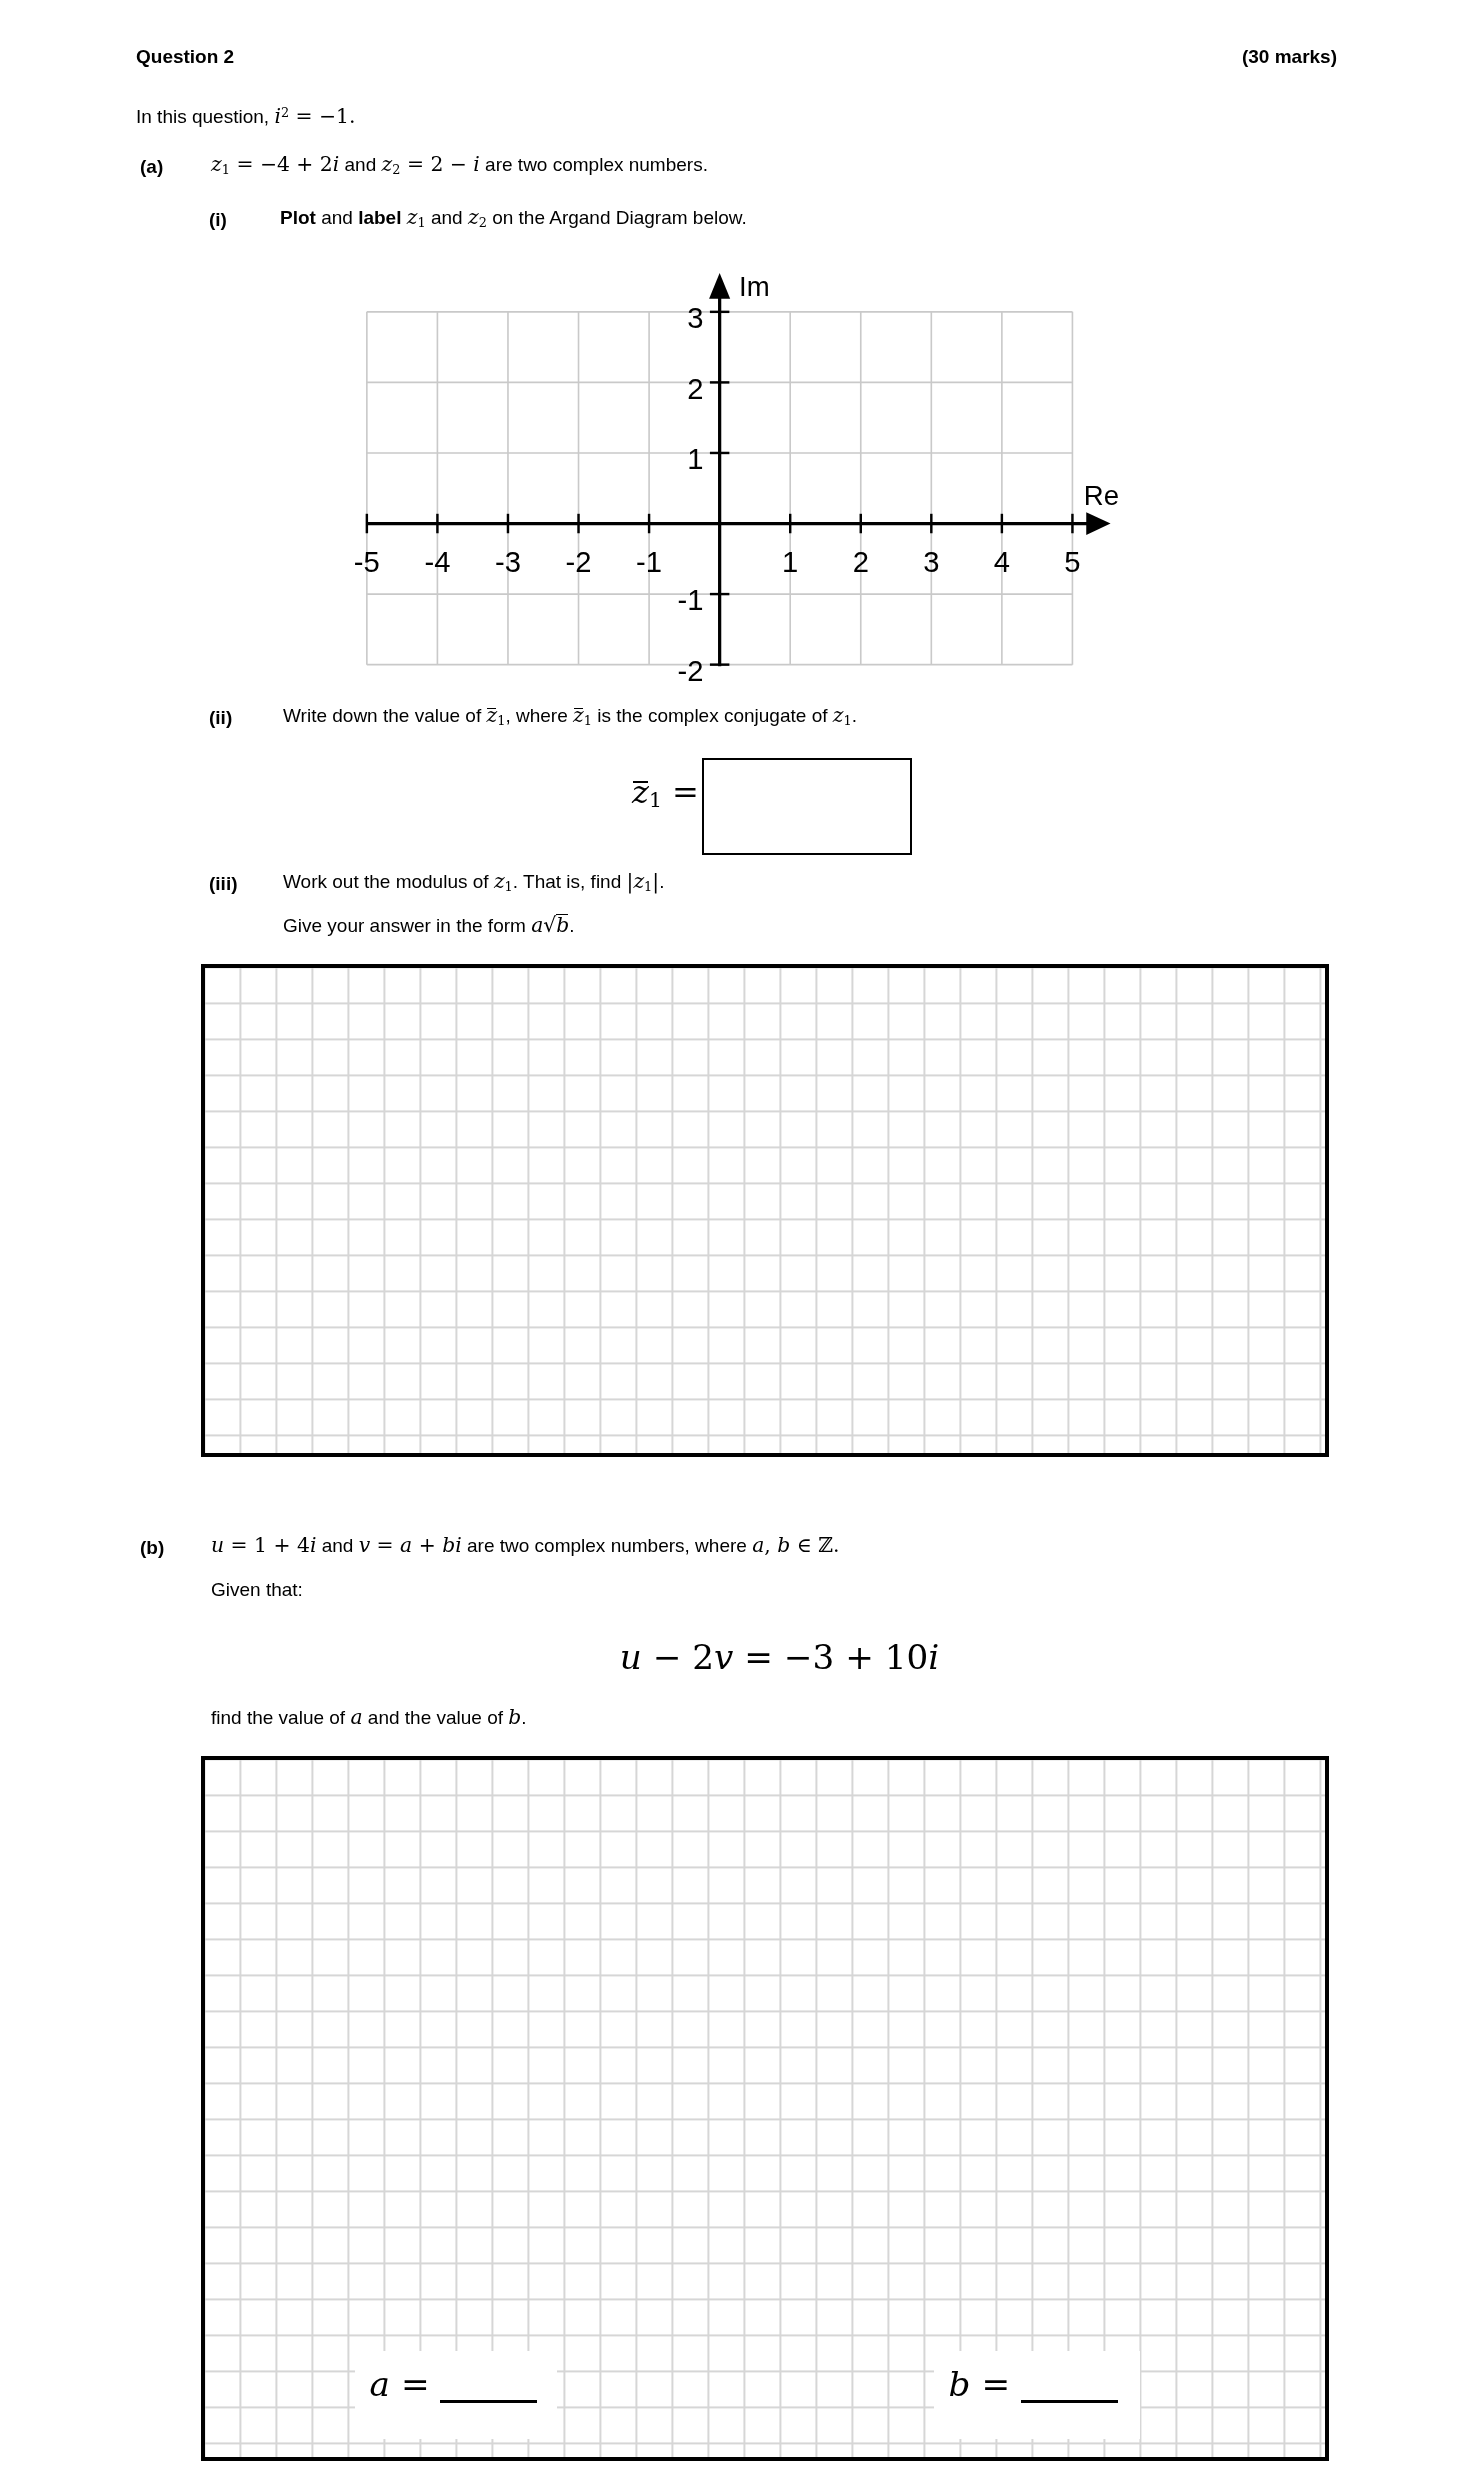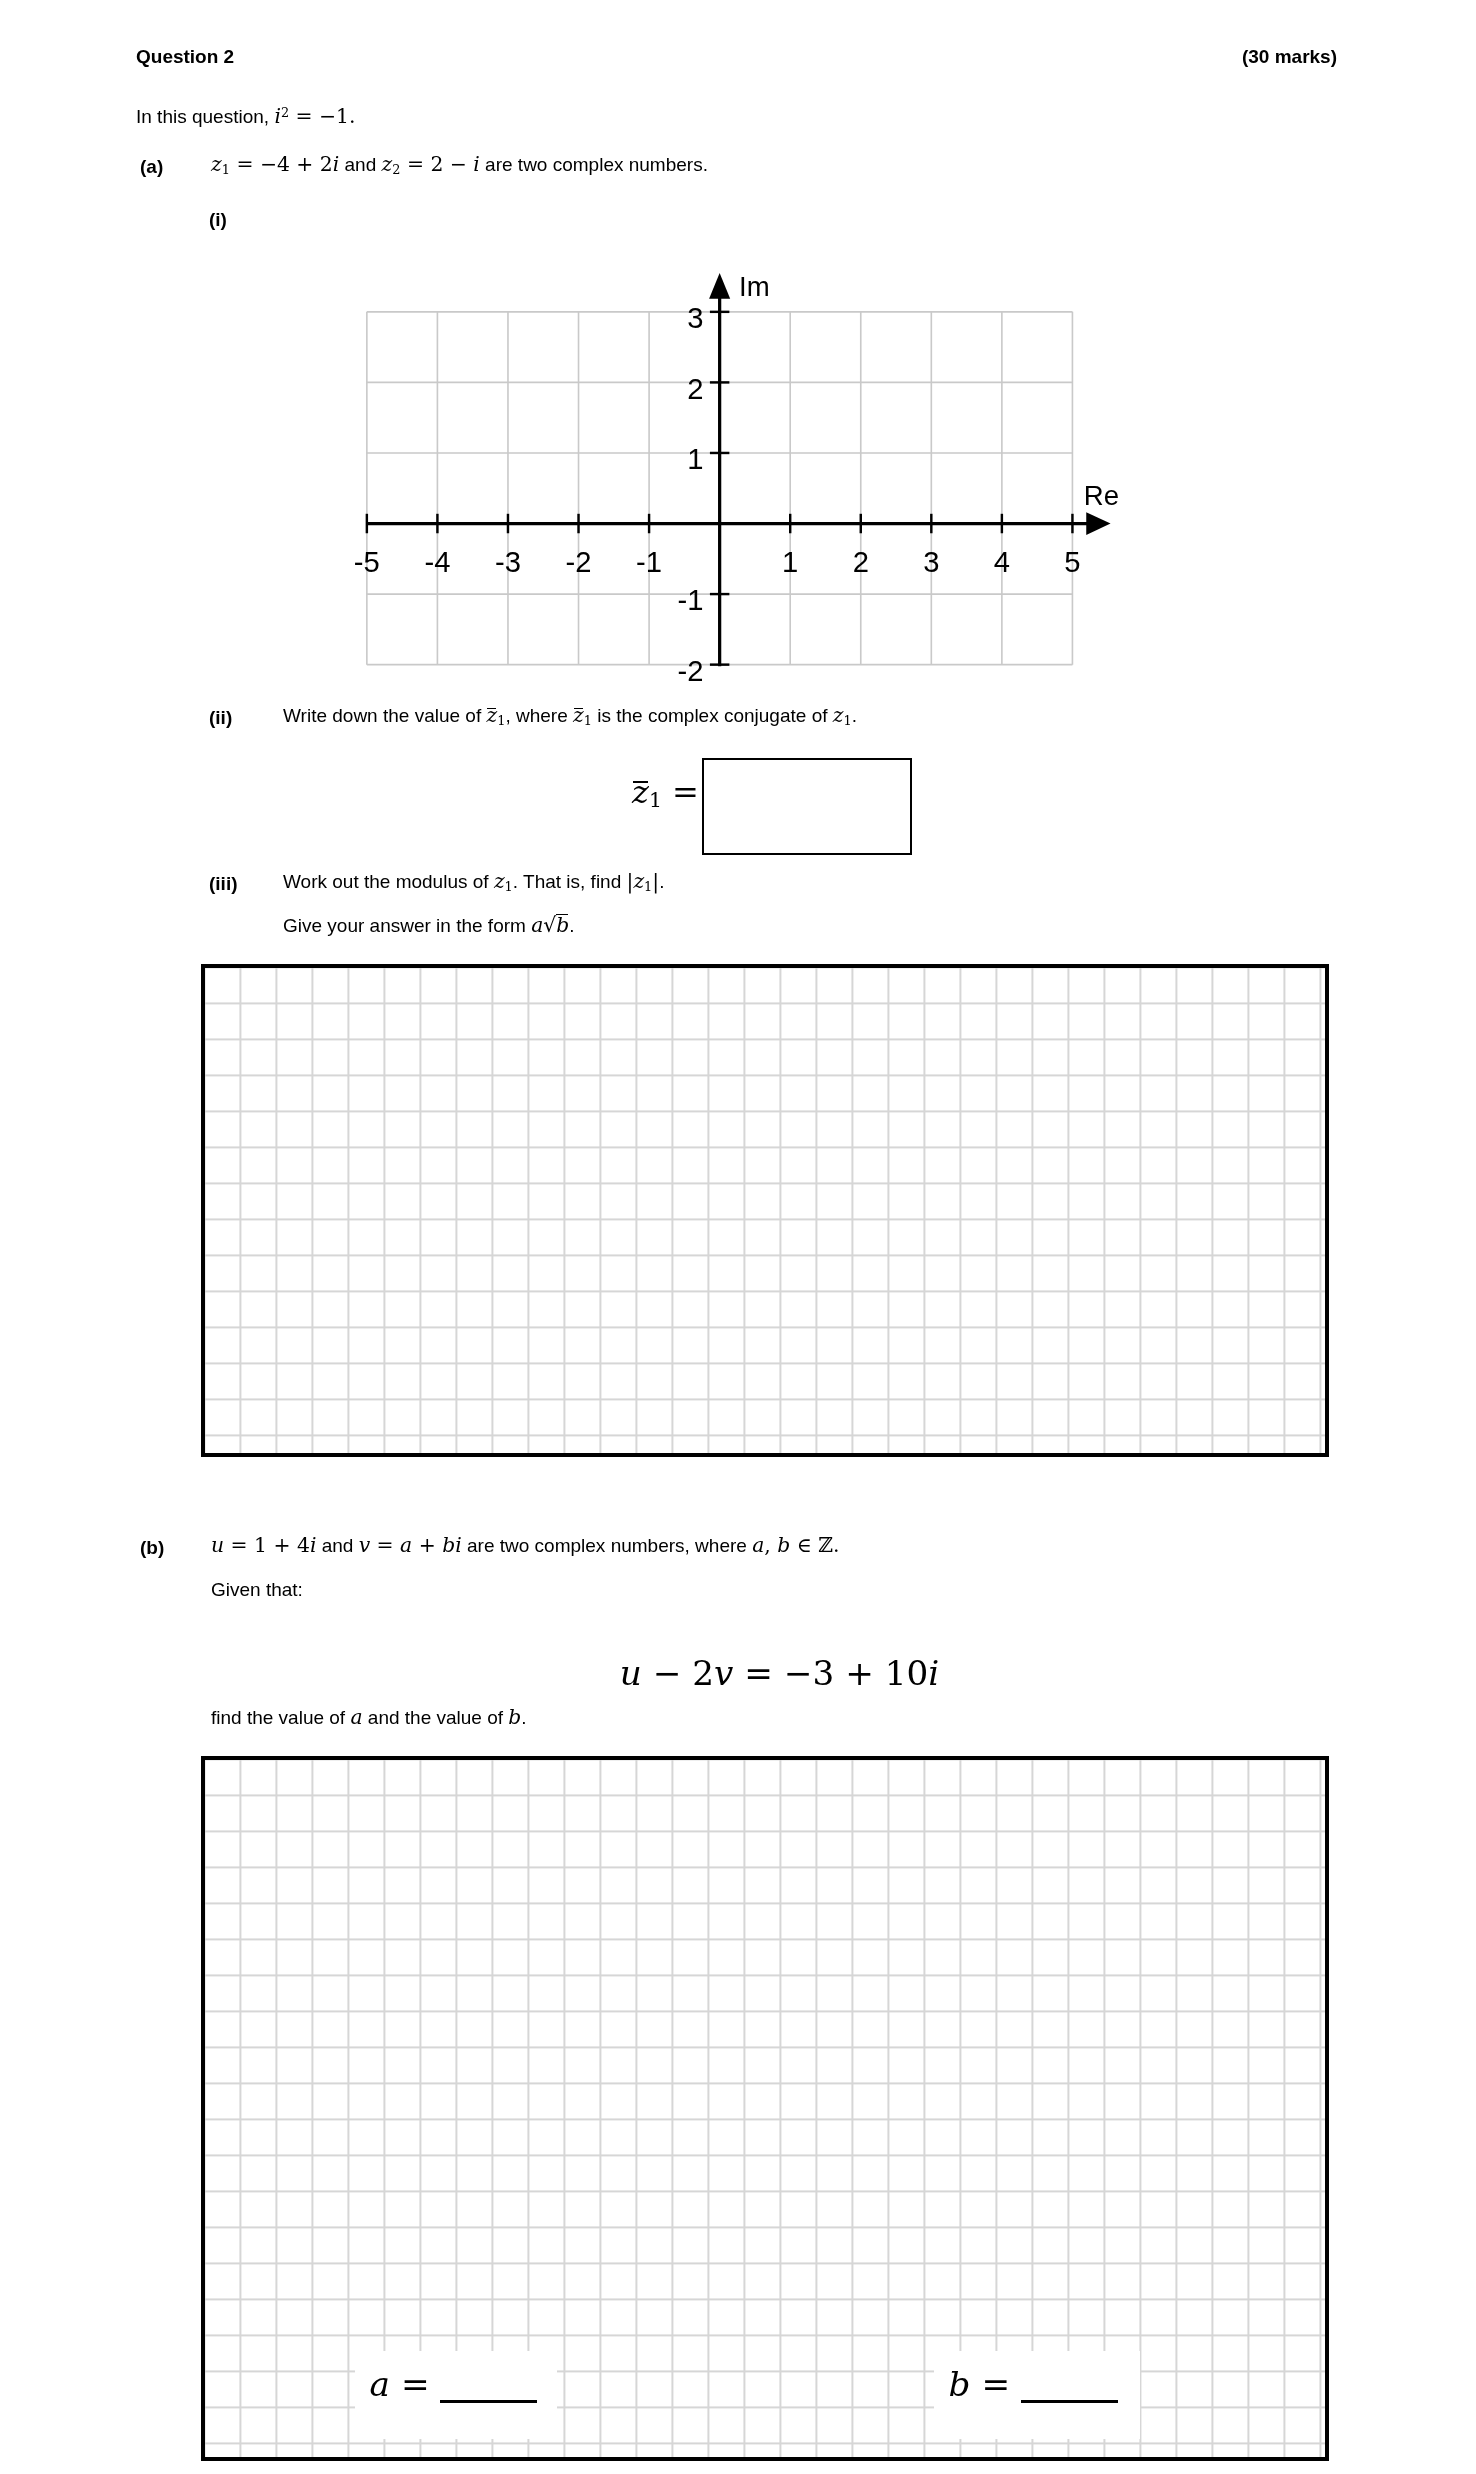--- a/index.html
+++ b/index.html
@@ -25,39 +25,40 @@
   
   .workgrid{position:absolute;left:201px;border:4px solid #000;background-color:#fff;
     background-image:linear-gradient(to right,#d6d6d6 1.6px,transparent 1.6px),
                      linear-gradient(to bottom,#d6d6d6 1.6px,transparent 1.6px);
     background-size:36px 36px;background-position:-1.6px -1.6px;}
   #workgrid-1{top:964px;width:1120px;height:485px;}
   #workgrid-2{top:1756px;width:1120px;height:697px;}
   .ansfloat{position:absolute;background:#fff;font-size:32px;line-height:1.2;padding:13px 0 0 14.6px;white-space:nowrap;}
   #ansfloat-a{left:355px;top:2351px;width:187px;height:75px;}
   #ansfloat-b{left:934px;top:2351px;width:191px;height:75px;}
-  .equation{position:absolute;left:130px;top:1637px;width:1299px;text-align:center;font-size:32px;white-space:nowrap;margin-top:16px;}
+  .equation{position:absolute;left:130px;top:1637px;width:1299px;text-align:center;font-size:32px;white-space:nowrap;}
   #argand{position:absolute;left:309px;top:264px;width:844px;height:442px;}
   #argand svg{display:block;}
   #argand text{font-family:"Liberation Sans",sans-serif;fill:#000;}
 </style>
 </head>
 <body>
 
 <div id="page">
 
   <div class="line title" style="left:136px;top:45px;">Question 2</div>
   <div class="line title" style="right:140px;top:45px;left:auto;">(30 marks)</div>
 
   <div class="line" style="left:136px;top:104px;"><span class="">In this question, </span><span class="mi">i</span><span class="sup">2</span><span class="mr"> = −1.</span></div>
 
   <div class="line enum" style="left:140px;top:155px;">(a)</div>
   <div class="line" style="left:211px;top:152px;"><span class="mi">z</span><span class="sub">1</span><span class="mr"> = −4 + 2</span><span class="mi">i</span><span class=""> and </span><span class="mi">z</span><span class="sub">2</span><span class="mr"> = 2 − </span><span class="mi">i</span><span class=""> are two complex numbers.</span></div>
 
   <div class="line enum" style="left:209px;top:208px;">(i)</div>
+  <div class="line" style="left:280px;top:205px;"><span class="bold">Plot</span><span class=""> and </span><span class="bold">label</span><span class=""> </span><span class="mi">z</span><span class="sub">1</span><span class=""> and </span><span class="mi">z</span><span class="sub">2</span><span class=""> on the Argand Diagram below.</span></div>
 
   <div id="argand">
     <svg id="argand-svg" width="844" height="442" viewBox="380 325 1040 545">
         <line x1="451" y1="384" x2="451" y2="819" stroke="#c9c9c9" stroke-width="2"></line>
         <line x1="538" y1="384" x2="538" y2="819" stroke="#c9c9c9" stroke-width="2"></line>
         <line x1="625" y1="384" x2="625" y2="819" stroke="#c9c9c9" stroke-width="2"></line>
         <line x1="712" y1="384" x2="712" y2="819" stroke="#c9c9c9" stroke-width="2"></line>
         <line x1="799" y1="384" x2="799" y2="819" stroke="#c9c9c9" stroke-width="2"></line>
         <line x1="886" y1="384" x2="886" y2="819" stroke="#c9c9c9" stroke-width="2"></line>
         <line x1="973" y1="384" x2="973" y2="819" stroke="#c9c9c9" stroke-width="2"></line>

